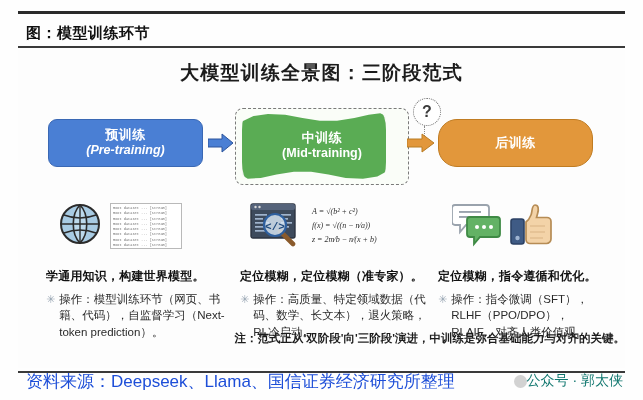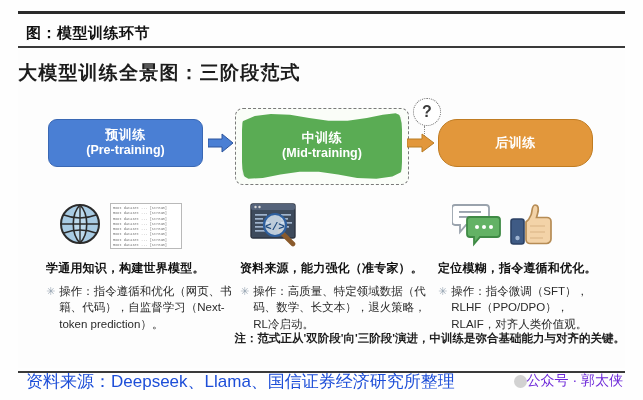--- a/index.html
+++ b/index.html
@@ -36,54 +36,54 @@
     letter-spacing: .5px;
     white-space: nowrap;
   }
   .source-line {
     position: absolute; left: 26px; top: 370px;
     font-size: 17px; color: #1d4ed8;
     white-space: nowrap;
   }
   .watermark {
     position: absolute; right: 20px; top: 372px;
-    font-size: 14px; color: #6d28d9;
+    font-size: 14px; color: #0f766e;
     white-space: nowrap;
     display: flex; align-items: center; 
   }
   .watermark .wm-dot {
     width: 13px; height: 13px; border-radius: 50%;
     background: #d2d2d2;
     display: inline-block;
   }
 
   
   #canvas {
     position: absolute; left: 18px; top: 50px;
     width: 607px; height: 318px;
     background: #fdfdfd;
   }
 
   .main-title {
     position: absolute; left: 0; top: 10px; width: 607px;
-    text-align: left;
+    text-align: center;
     font-size: 19px; font-weight: bold; color: #1c1c1c;
     letter-spacing: 1.2px;
   }
 
   
   .stage-box {
     position: absolute;
     display: flex; flex-direction: column;
     align-items: center; justify-content: center;
     color: #fff; text-align: center;
     line-height: 1.25;
   }
   .stage-box .cn { font-size: 13px; font-weight: bold; letter-spacing: .5px; }
-  .stage-box .en { font-size: 12.5px; font-weight: bold; }
+  .stage-box .en { font-size: 12.5px; font-weight: bold; font-style: italic; }
 
   #box-pre {
     left: 30px; top: 69px; width: 155px; height: 48px;
     background: #4a7fd4;
     border: 1.5px solid #3a68b4;
     border-radius: 9px;
   }
   #box-post {
     left: 420px; top: 69px; width: 155px; height: 48px;
     background: #e2973b;
@@ -92,21 +92,21 @@
   }
 
   
   #mid-wrap {
     position: absolute; left: 217px; top: 58px; width: 174px; height: 77px;
     border: 1.4px dashed #7a7a7a;
     border-radius: 8px;
     background: #fafdf8;
   }
   #box-mid {
-    position: absolute; left: 224px; top: 62px; width: 160px; height: 68px;
+    position: absolute; left: 224px; top: 62px; width: 144px; height: 68px;
     background: #5aac54;
     border-radius: 6px/18px;
     
     clip-path: polygon(
       0% 14%, 8% 6%, 18% 3%, 30% 4%, 42% 9%, 54% 13%, 66% 13%, 78% 9%,
       88% 4%, 96% 2%, 100% 6%,
       100% 88%, 94% 95%, 84% 98%, 72% 97%, 60% 92%, 48% 88%, 36% 88%,
       24% 92%, 13% 97%, 4% 98%, 0% 93%
     );
     box-shadow: 0 1px 3px rgba(0,0,0,.1);
@@ -151,21 +151,21 @@
   .icon-row {
     height: 62px;
     display: flex; align-items: center; gap: 8px;
   }
   #col-1 .icon-row { padding-left: 12px; }
   #col-2 .icon-row { padding-left: 10px; }
   #col-3 .icon-row { padding-left: 14px; }
 
   .headline {
     font-size: 12px; font-weight: bold; color: #111;
-    margin-top: 3px; letter-spacing: .2px;
+    margin-top: 11px; letter-spacing: .2px;
   }
   .bullet {
     display: flex; margin-top: 6px; font-size: 11.5px; color: #2a2a2a;
     line-height: 1.42;
   }
   .bullet .star {
     color: #9aa7b4; font-size: 11px; margin-right: 4px; flex: 0 0 auto;
     line-height: 1.5;
   }
   .bullet .btext { flex: 1 1 auto; }
@@ -265,21 +265,21 @@
           <span class="cl">Root dataset ... [stream]</span>
           <span class="cl">Root dataset ... [stream]</span>
           <span class="cl">Root dataset ... [stream]</span>
           <span class="cl">Root dataset ... [stream]</span>
         </span>
       </div>
 
       <div class="headline">学通用知识，构建世界模型。</div>
       <div class="bullet">
         <span class="star">✳</span>
-        <span class="btext">操作：指令遵循和优化（网页、书籍、代码），自监督学习（Next-token prediction）。</span>
+        <span class="btext">操作：模型训练环节（网页、书籍、代码），自监督学习（Next-token prediction）。</span>
       </div>
     </div>
 
     <div class="col" id="col-2">
       <div class="icon-row">
 
         <span>
           <svg width="54" height="46" viewBox="0 0 54 46">
             <rect x="1" y="3" width="44" height="34" rx="2" fill="#3d4a5c" stroke="#2b3340" stroke-width="1.4"></rect>
             <rect x="1" y="3" width="44" height="6" rx="2" fill="#55637a"></rect>
@@ -295,23 +295,28 @@
               <rect x="31" y="17" width="7" height="1.7"></rect>
               <rect x="31" y="21" width="11" height="1.7"></rect>
               <rect x="31" y="25" width="8" height="1.7"></rect>
             </g>
             <line x1="30" y1="30" x2="43" y2="43" stroke="#8a5a2b" stroke-width="4.6" stroke-linecap="round"></line>
             <circle cx="25" cy="24" r="11" fill="#dbe9f7" fill-opacity="0.82" stroke="#2e5f9e" stroke-width="2.2"></circle>
             <text x="25" y="28.5" font-family="Liberation Mono, monospace" font-size="11" font-weight="bold" fill="#204a7d" text-anchor="middle">&lt;/&gt;</text>
           </svg>
         </span>
 
-      </div>
-
-      <div class="headline">资料来源，能力强化（准专家）。</div>
+        <span class="formulas">
+          <div>A = √(b² + c²)</div>
+          <div>f(x) = √((n − n⁄a))</div>
+          <div>z = 2m⁄b − n⁄(x + b)</div>
+        </span>
+      </div>
+
+      <div class="headline">定位模糊，定位模糊（准专家）。</div>
       <div class="bullet">
         <span class="star">✳</span>
         <span class="btext">操作：高质量、特定领域数据（代码、数学、长文本），退火策略，RL冷启动。</span>
       </div>
     </div>
 
     <div class="col" id="col-3">
       <div class="icon-row">
 
         <span>

